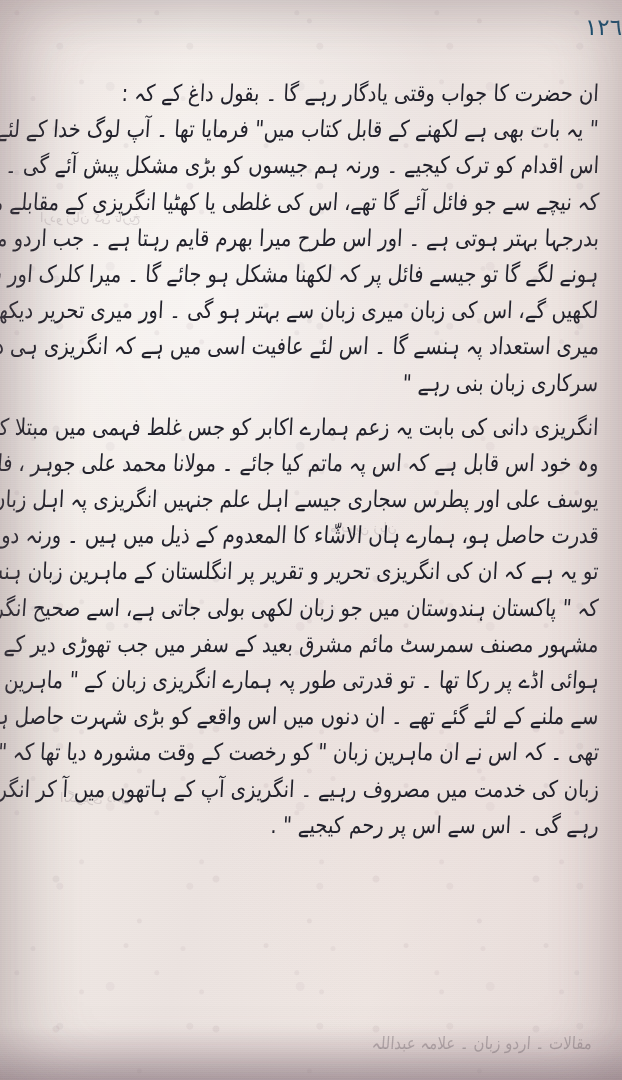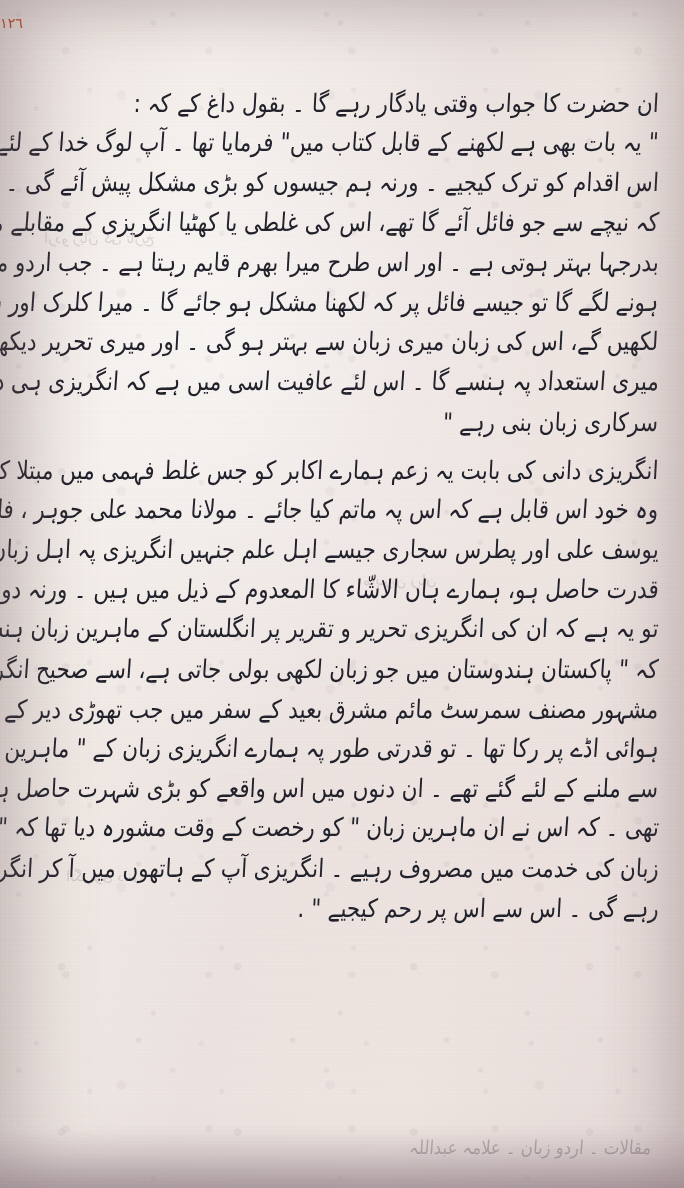--- a/index.html
+++ b/index.html
@@ -60,23 +60,23 @@
     white-space: nowrap;
     pointer-events: none;
   }
 
   
   #folio {
     position: absolute;
     top: 14px;
     left: 0;
     right: 0;
-    text-align: left;
-    font-size: 13px;
-    color: #c2410c;
+    text-align: right;
+    font-size: 23px;
+    color: #0c4a6e;
     letter-spacing: 1px;
   }
 
   
   #textblock {
     position: absolute;
     top: 86px;
     left: 24px;
     width: 574px;
     direction: rtl;

